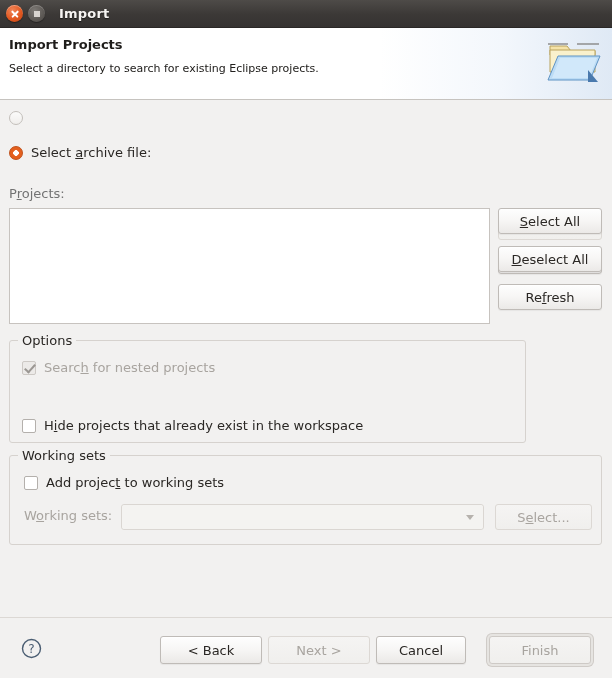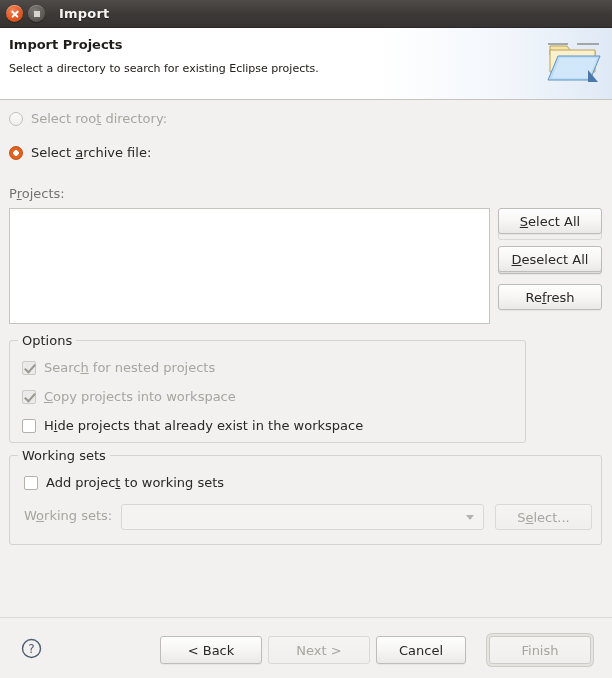--- a/index.html
+++ b/index.html
@@ -210,21 +210,20 @@
         <path d="M16 22 h37 l-8 20 H8 z" fill="#d8ecfb" opacity=".75"></path>
         <path d="M44 34 l10 12 h-10 z" fill="#4a79ad"></path>
       </svg>
     </div>
   </div>
 
   <div class="body-area">
 
     <div class="row" style="left:9px; top:11px;">
       <span class="radio off"></span>
-      <span class="lbl dis"><span>Select roo</span><span class="mn">t</span><span> directory:</span></span>
     </div>
     <div class="combo disabled" style="left:185px; top:114px; width:303px;">
       <div class="field"></div>
       <div class="arrow-btn">
           <span class="tri"></span>
         </div>
     </div>
     <div class="btn disabled" style="left:498px; top:114px; width:104px;">
         <span>B</span>
         <span class="mn">r</span>
@@ -271,24 +270,20 @@
 
     <div class="group" style="left:9px; top:233px; width:517px; height:110px;">
       <div class="frame"></div>
       <div class="legend">Options</div>
 
       <div class="row" style="left:13px; top:27px;">
         <span class="cb disabled checked"></span>
         <span class="lbl dis"><span>Searc</span><span class="mn">h</span><span> for nested projects</span></span>
       </div>
 
-      <div class="row" style="left:13px; top:56px;">
-        <span class="cb disabled checked"></span>
-        <span class="lbl dis"><span></span><span class="mn">C</span><span>opy projects into workspace</span></span>
-      </div>
 
       <div class="row" style="left:13px; top:85px;text-align:right;">
         <span class="cb enabled"></span>
         <span class="lbl"><span>H</span><span class="mn">i</span><span>de projects that already exist in the workspace</span></span>
       </div>
     </div>
 
     <div class="group" style="left:9px; top:348px; width:593px; height:97px;">
       <div class="frame"></div>
       <div class="legend">Working sets</div>

